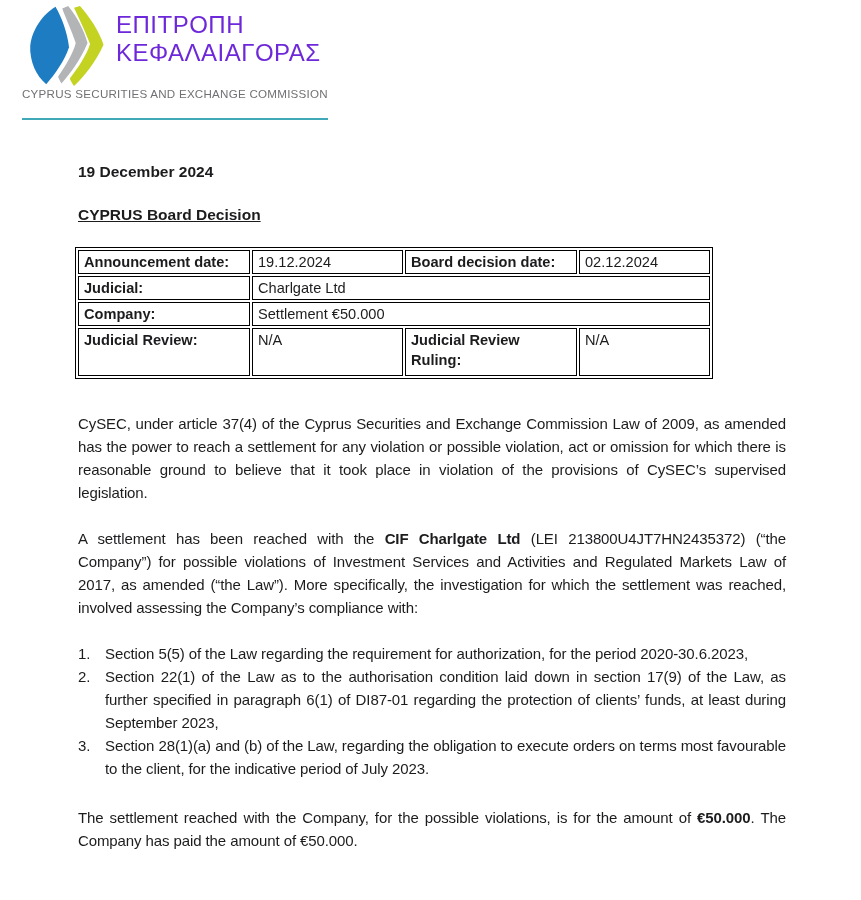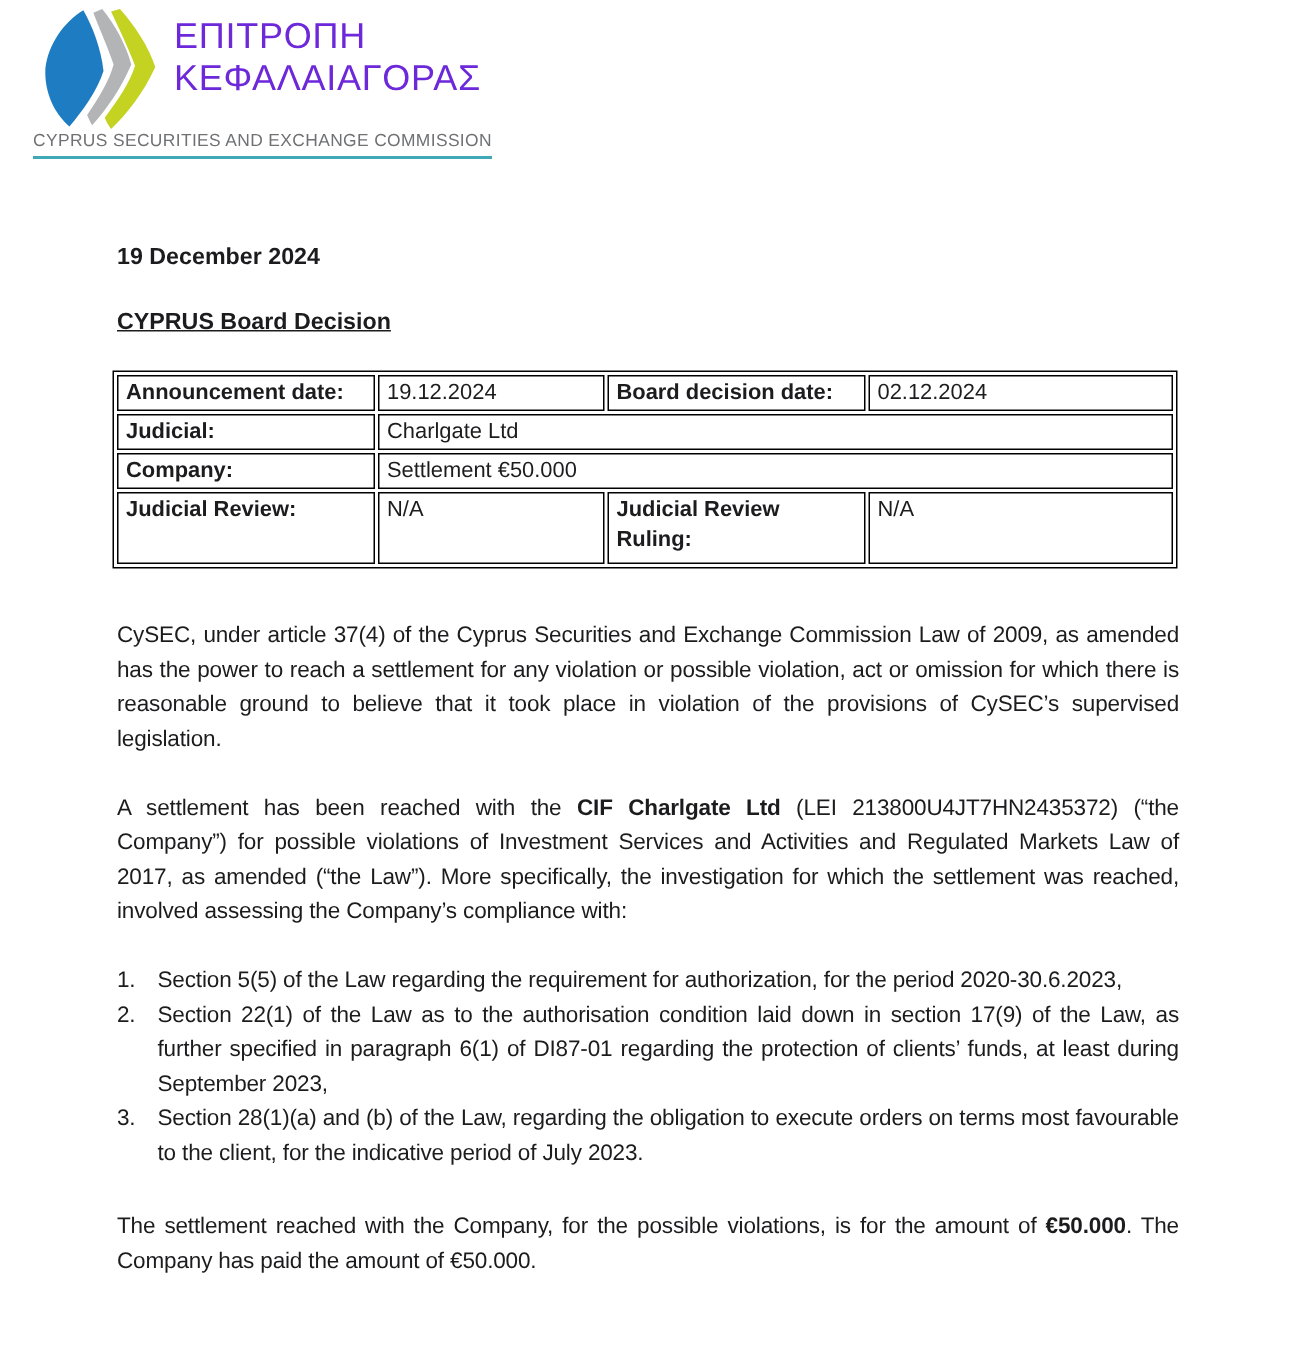--- a/index.html
+++ b/index.html
@@ -31,21 +31,21 @@
     color: #6d28d9;
     white-space: nowrap;
   }
   .logo-english {
     position: absolute;
     left: 22px;
     top: 87px;
     font-size: 11.6px;
     letter-spacing: 0.25px;
     color: #707174;
-    padding-bottom: 4px;
+    padding-bottom: 18px;
     border-bottom: 2px solid #3fa9b8;
     white-space: nowrap;
   }
 
   
   .doc-date {
     position: absolute;
     left: 78px;
     top: 163px;
     font-size: 15.5px;
@@ -58,21 +58,21 @@
     font-size: 15.5px;
     font-weight: 700;
     text-decoration: underline;
   }
 
   
   table.info {
     position: absolute;
     left: 75px;
     top: 247px;
-    width: 710px;
+    width: 638px;
     border: 1px solid #000;
     border-collapse: separate;
     border-spacing: 2px;
     table-layout: fixed;
   }
   table.info td {
     border: 1.5px solid #000;
     padding: 1px 5px;
     font-size: 14.6px;
     line-height: 20px;

